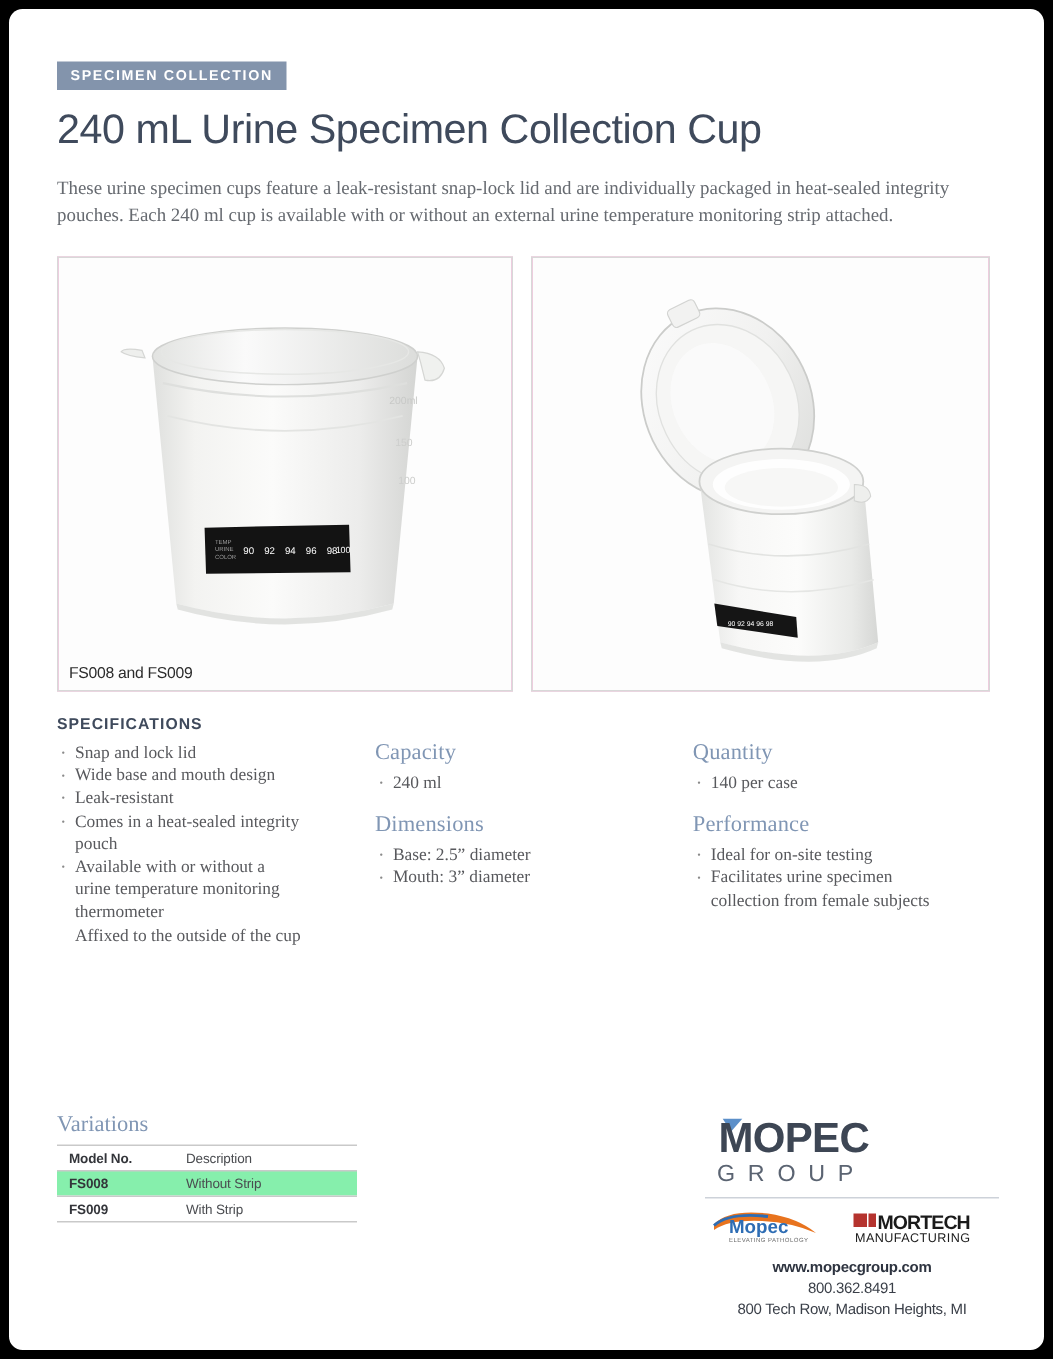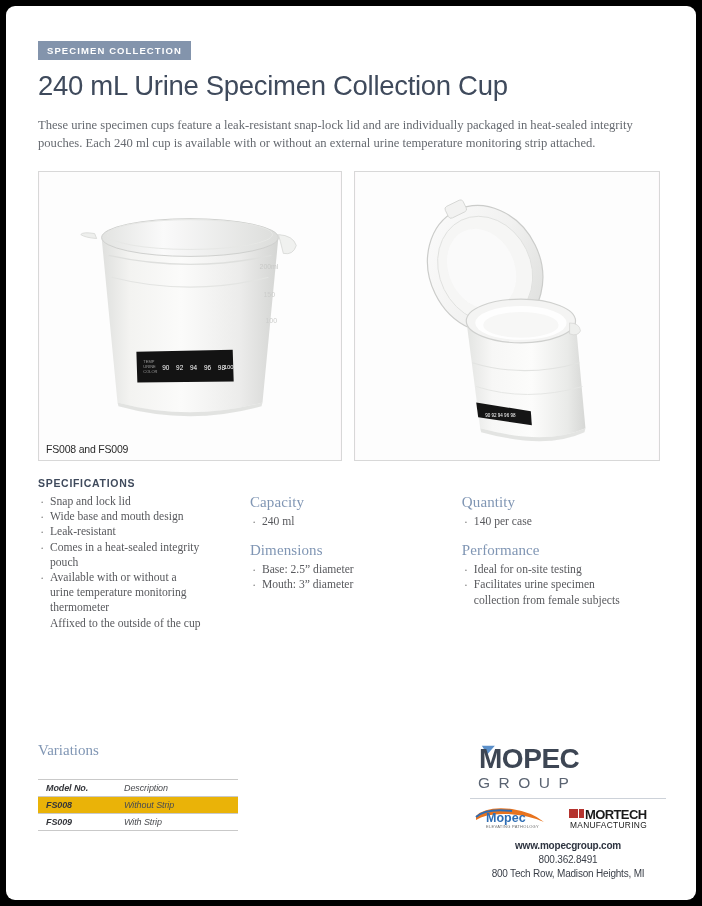--- a/index.html
+++ b/index.html
@@ -133,42 +133,41 @@
   .bottom {
     display: flex;
     justify-content: space-between;
     margin-top: 98px;
   }
 
   .variations-head {
     font-family: "Liberation Serif", serif;
     font-size: 15px;
     color: #8096b4;
-    margin-bottom: 20px;
+    margin-bottom: 4px;
   }
 
   .var-table {
     border-collapse: collapse;
     width: 200px;
   }
   .var-table th, .var-table td {
     text-align: left;
     font-size: 9px;
     padding: 3px 2px 3px 8px;
     color: #33353a;
     border-bottom: 1px solid #c9c9c9;
     letter-spacing: -0.1px;
-    font-style: italic;
   }
   .var-table thead th { font-weight: bold; }
   .var-table thead th:first-child { font-weight: bold; }
   .var-table thead th:last-child { font-weight: normal; color: #4a4c50; }
   .var-table tbody td:first-child { font-weight: bold; width: 78px; }
   .var-table tbody td:last-child { font-weight: normal; color: #4a4c50; }
-  .var-table tbody tr.shaded td { background: #eab308; margin-top: 48px; }
+  .var-table tbody tr.shaded td { background: #86efac; margin-top: 48px; }
   .var-table thead th { border-bottom: 1px solid #c9c9c9; border-top: 1px solid #c9c9c9; }
 
   
   .brand {
     width: 196px;
     text-align: center;
     padding-top: 2px;
   }
 
   .mopec-wordmark {

